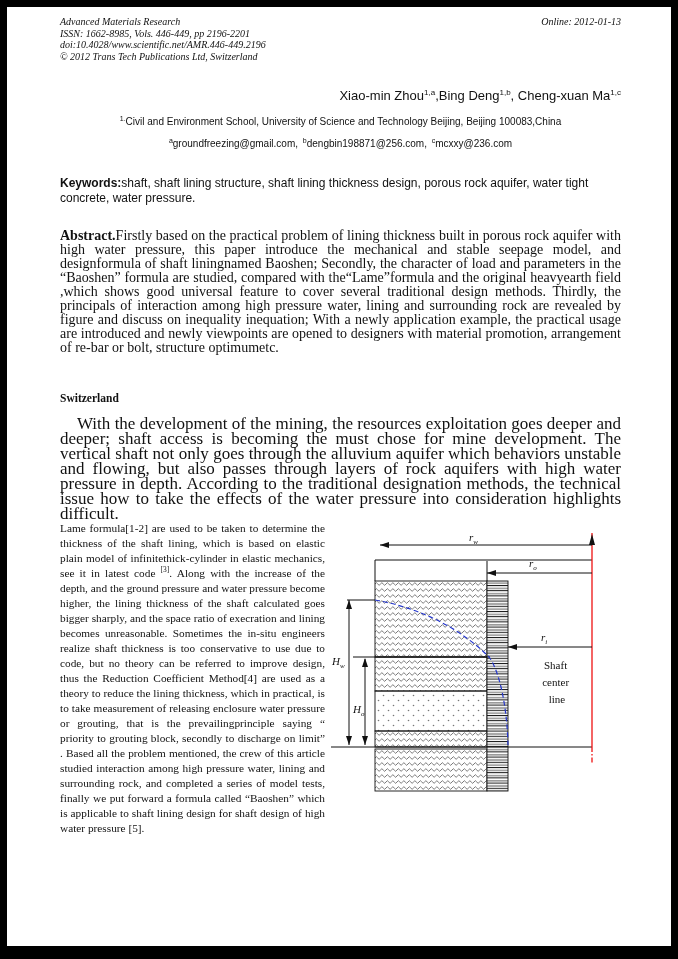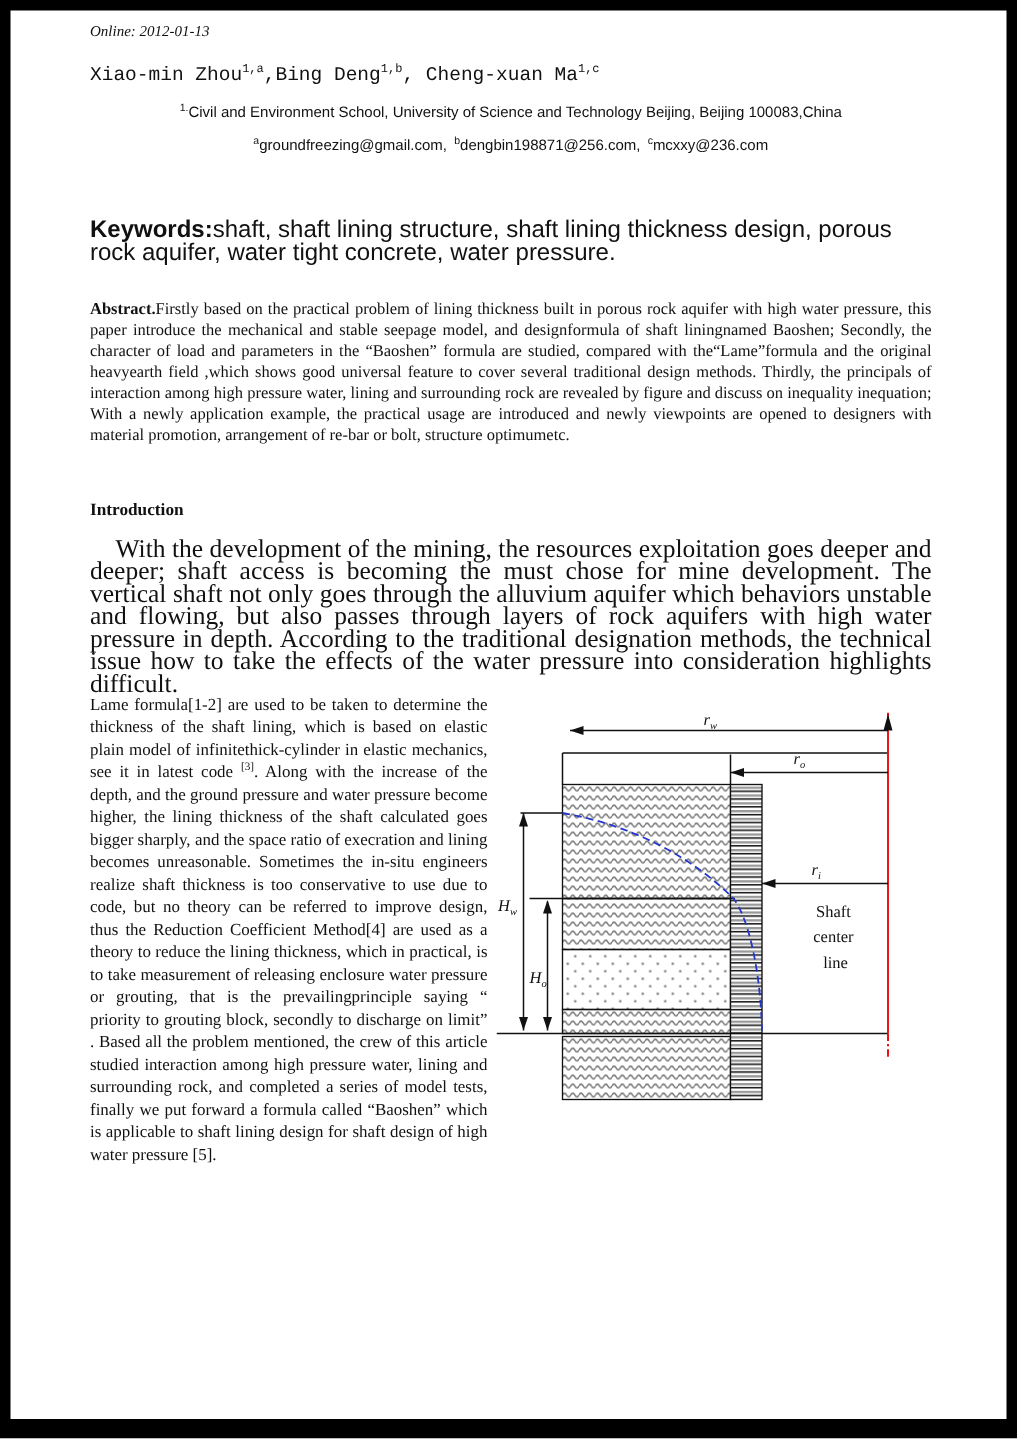--- a/index.html
+++ b/index.html
@@ -8,64 +8,70 @@
     border:7px solid #000;border-bottom-width:13px;
     background:#fff;color:#111;overflow:hidden;
     font-family:"Liberation Serif",serif;
   }
   .content{padding:9px 50px 0 53px;}
   .hdr{display:flex;justify-content:space-between;align-items:flex-start;
        font-style:italic;font-size:10px;line-height:11.5px;}
   .hdr-left div{white-space:nowrap;}
   .title{font-family:"Liberation Sans",sans-serif;font-weight:bold;font-size:13.5px;
          line-height:17px;text-align:center;max-width:512px;margin:21px auto 0;}
-  .authors{font-family:Liberation Mono, monospace;font-size:13px;text-align:left;margin-top:14px;}
+  .authors{font-family:Liberation Sans, sans-serif;font-size:13px;text-align:right;margin-top:26px;}
   .authors sup{font-size:8px;}
   sup{line-height:0;}
   .affil{font-family:"Liberation Sans",sans-serif;font-size:10px;text-align:center;margin-top:13px;}
   .affil sup{font-size:7px;}
   .emails{font-family:"Liberation Sans",sans-serif;font-size:10px;text-align:center;margin-top:11px;}
   .emails sup{font-size:7px;}
   .emails .email{margin:0 1px;}
-  .keywords{font-family:"Liberation Sans",sans-serif;font-size:16px;line-height:15px;margin:43px 0 0;}
-  .abstract{font-size:11px;line-height:14px;text-align:justify;margin:23px 0 0;}
+  .keywords{font-family:"Liberation Sans",sans-serif;font-size:12px;line-height:15px;margin:27px 0 0;}
+  .abstract{font-size:14px;line-height:14px;text-align:justify;margin:23px 0 0;}
   .intro-h{font-size:11.5px;font-weight:bold;margin:37px 0 0;}
   .para{font-size:17px;line-height:15px;text-align:justify;margin:12px 0 0;}
   .indent{text-indent:17px;}
   .para2{font-size:11.3px;line-height:15px;text-align:justify;margin:0;}
   .para2 sup{font-size:7.5px;}
   .fig-wrap{float:right;width:290px;margin:12px 0 36px 6px;}
   .fig-wrap svg{display:block;}
   .caption{font-size:10px;text-align:center;margin-top:5px;transform:translateX(-14px);}
   .clear{clear:both;}
   .svg-label{font-family:"Liberation Serif",serif;font-style:italic;font-size:11px;fill:#111;}
   .svg-plain{font-family:"Liberation Serif",serif;font-size:11px;fill:#111;}
 </style>
 </head>
 <body>
 
 <div class="page">
   <div class="content">
 
     <div class="hdr">
+      <div class="hdr-left">
+        <div>Advanced Materials Research</div>
+        <div>ISSN: 1662-8985, Vols. 446-449, pp 2196-2201</div>
+        <div>doi:10.4028/www.scientific.net/AMR.446-449.2196</div>
+        <div>© 2012 Trans Tech Publications Ltd, Switzerland</div>
+      </div>
       <div class="hdr-right">Online: 2012-01-13</div>
     </div>
 
 
     <div class="authors"><span><span>Xiao-min Zhou</span><sup>1,a</sup><span>,</span></span><span><span>Bing Deng</span><sup>1,b</sup><span>, </span></span><span><span>Cheng-xuan Ma</span><sup>1,c</sup></span></div>
 
     <div class="affil"><sup>1.</sup><span>Civil and Environment School, University of Science and Technology Beijing, Beijing 100083,China</span></div>
 
     <div class="emails"><span class="email"><sup>a</sup><span>groundfreezing@gmail.com,</span></span> <span class="email"><sup>b</sup><span>dengbin198871@256.com,</span></span> <span class="email"><sup>c</sup><span>mcxxy@236.com</span></span></div>
 
     <p class="keywords"><b>Keywords:</b><span>shaft, shaft lining structure, shaft lining thickness design, porous rock aquifer, water tight concrete, water pressure.</span></p>
 
     <p class="abstract"><b>Abstract.</b><span>Firstly based on the practical problem of lining thickness built in porous rock aquifer with high water pressure, this paper introduce the mechanical and stable seepage model, and designformula of shaft liningnamed Baoshen; Secondly, the character of load and parameters in the “Baoshen” formula are studied, compared with the“Lame”formula and the original heavyearth field ,which shows good universal feature to cover several traditional design methods. Thirdly, the principals of interaction among high pressure water, lining and surrounding rock are revealed by figure and discuss on inequality inequation; With a newly application example, the practical usage are introduced and newly viewpoints are opened to designers with material promotion, arrangement of re-bar or bolt, structure optimumetc.</span></p>
 
-    <div class="intro-h">Introduction</div>
+    <div class="intro-h">Switzerland</div>
 
     <p class="para indent">With the development of the mining, the resources exploitation goes deeper and deeper; shaft access is becoming the must chose for mine development. The vertical shaft not only goes through the alluvium aquifer which behaviors unstable and flowing, but also passes through layers of rock aquifers with high water pressure in depth. According to the traditional designation methods, the technical issue how to take the effects of the water pressure into consideration highlights difficult.</p>
 
     <div class="para2">
       <div class="fig-wrap">
         <svg width="290" height="262" viewBox="0 0 290 262">
           <defs>
             <pattern id="wavy" width="11" height="6" patternUnits="userSpaceOnUse">
               <path d="M0,3 q1.4,-2.6 2.75,0 t2.75,0 t2.75,0 t2.75,0" fill="none" stroke="#555" stroke-width="0.8"></path>
             </pattern>

